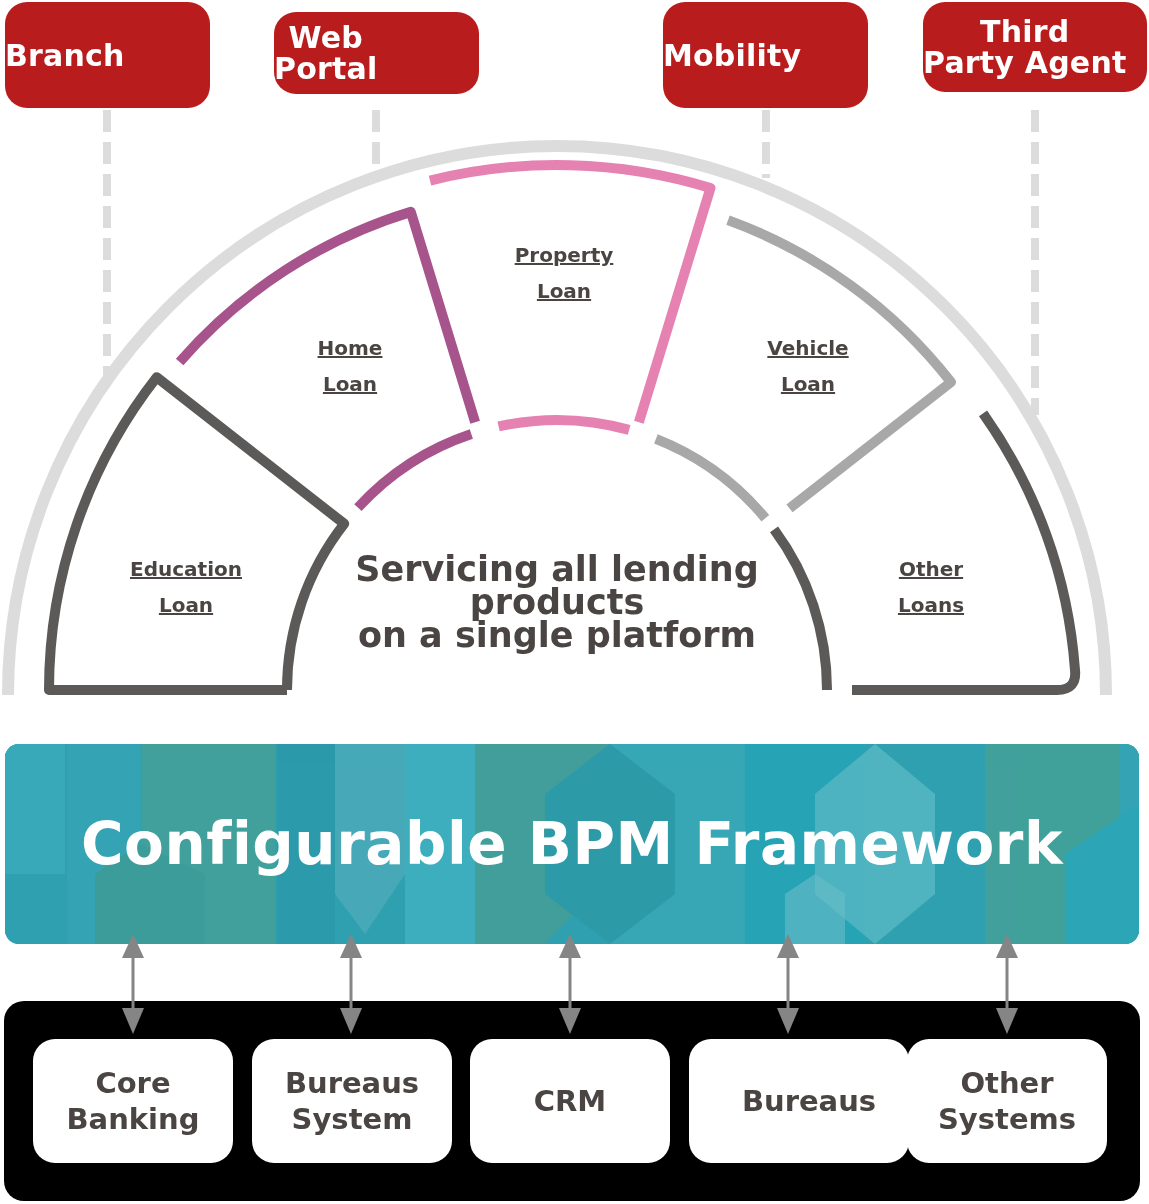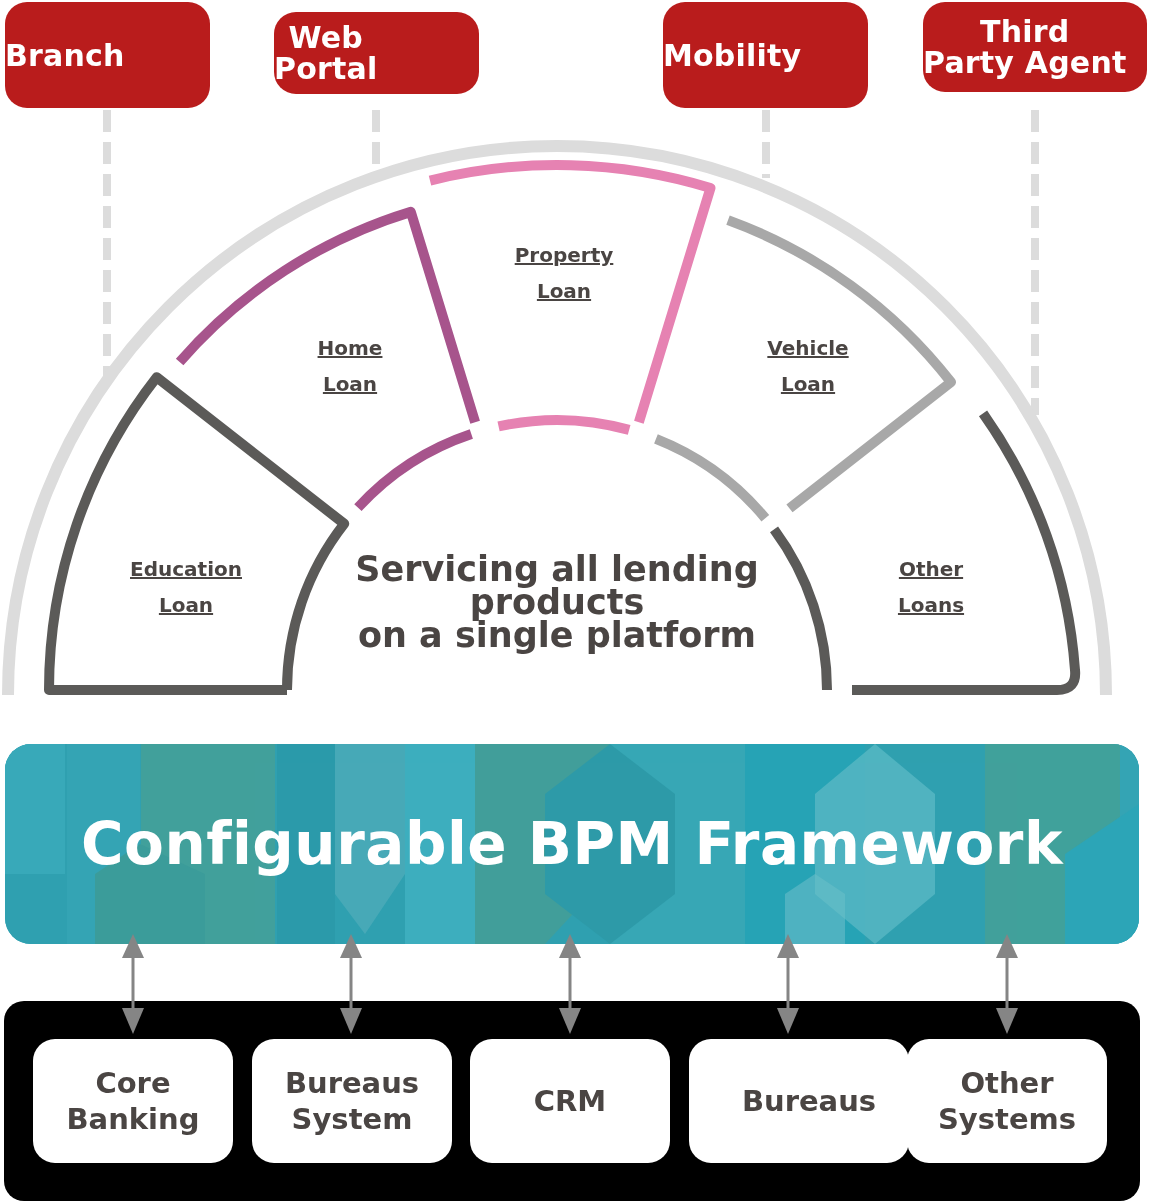--- a/index.html
+++ b/index.html
@@ -8,21 +8,21 @@
   .channel { position:absolute; background:#b91c1c; border-radius:22px;
              color:#fff; font-weight:bold; font-size:30px; line-height:31px;
              display:flex; align-items:center; text-align:center;
              letter-spacing:0.2px; }
   #diagram { position:absolute; left:0; top:0; }
   .seg-label { position:absolute; color:#4a4543; font-weight:bold; font-size:20px;
                line-height:36px; text-align:center; transform:translateX(-50%); white-space:nowrap;text-decoration:underline; }
   .center-label { position:absolute; color:#4a4543; font-weight:bold; font-size:35px;
                   line-height:33px; text-align:center; transform:translateX(-50%); white-space:nowrap; }
   #bpm { position:absolute; left:5px; top:744px; width:1134px; height:200px;
-         border-radius:26px; overflow:hidden; background:#2fa3b3; }
+         border-radius:14px; overflow:hidden; background:#2fa3b3; }
   #bpm svg { position:absolute; left:0; top:0; }
   #bpm-title { position:absolute; left:0; right:0; top:0; bottom:0; display:flex;
                align-items:center; justify-content:center; color:#fff; font-weight:bold;
                font-size:58px; letter-spacing:0.5px; }
   #systems { position:absolute; left:4px; top:1001px; width:1136px; height:200px;
              background:#000; border-radius:20px; }
   .system { position:absolute; top:1039px; width:200px; height:124px; background:#fff;
             border-radius:22px; display:flex; align-items:center; justify-content:center;
             text-align:center; color:#4a4543; font-weight:bold; font-size:29px; line-height:36px; }
   #arrows { position:absolute; left:0; top:0; pointer-events:none; }

